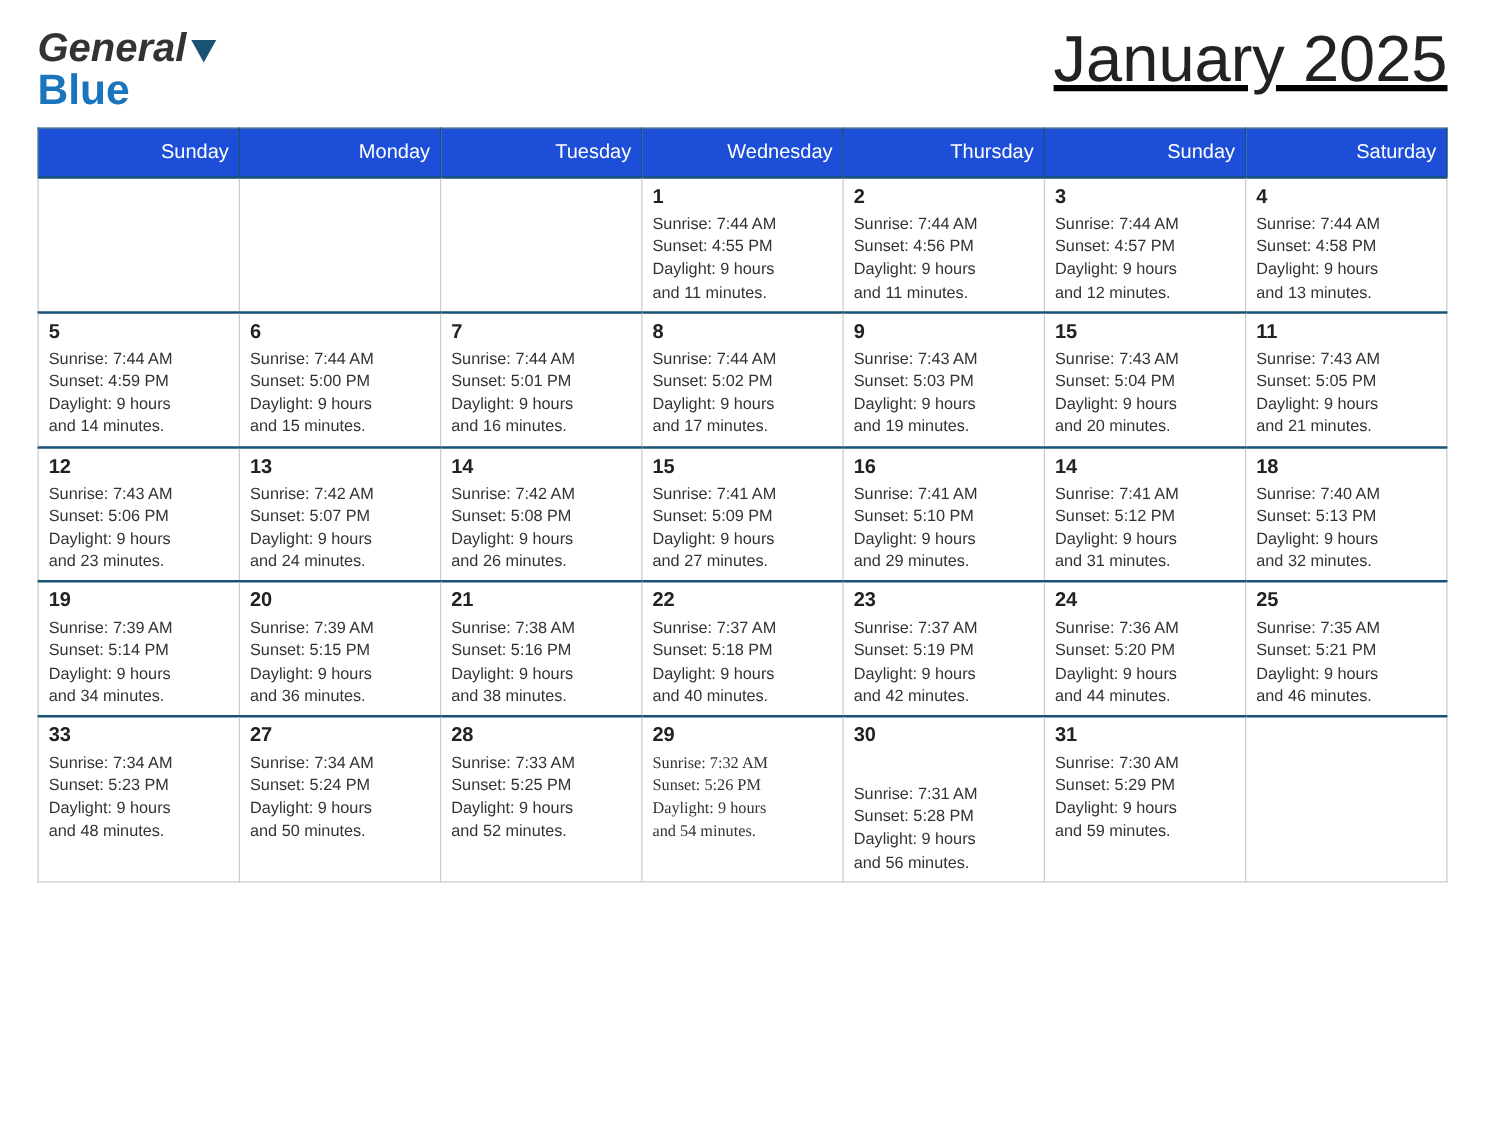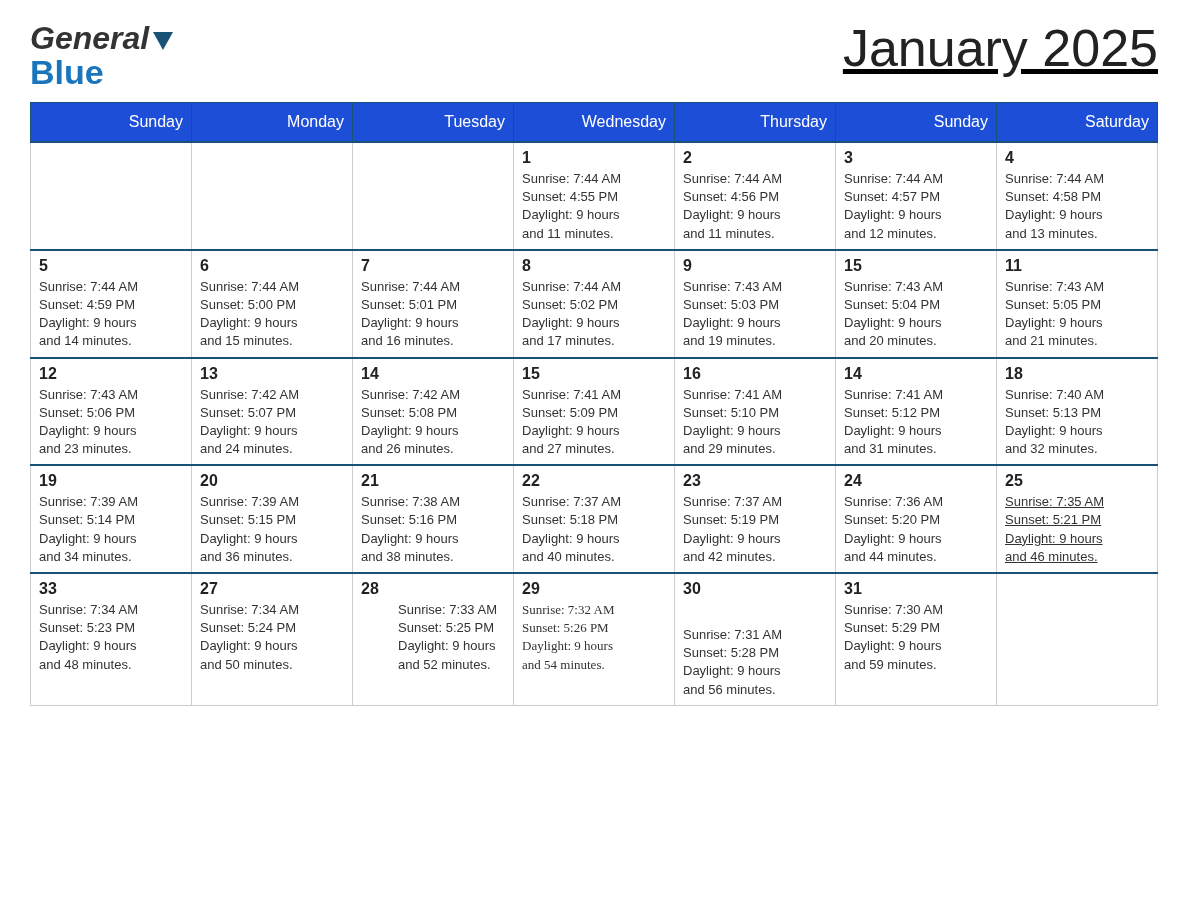--- a/index.html
+++ b/index.html
@@ -304,21 +304,21 @@
         </td>
         <td>
           <span class="day-num">24</span>
           <div class="day-info" style="white-space: pre-line;">Sunrise: 7:36 AM
 Sunset: 5:20 PM
 Daylight: 9 hours
 and 44 minutes.</div>
         </td>
         <td>
           <span class="day-num">25</span>
-          <div class="day-info" style="white-space: pre-line; text-decoration: underline;">Sunrise: 7:35 AM
+          <div class="day-info" style="white-space: pre-line;">Sunrise: 7:35 AM
 Sunset: 5:21 PM
 Daylight: 9 hours
 and 46 minutes.</div>
         </td>
       </tr>
       <tr>
         <td>
           <span class="day-num">33</span>
           <div class="day-info" style="white-space: pre-line;">Sunrise: 7:34 AM
 Sunset: 5:23 PM
@@ -327,21 +327,21 @@
         </td>
         <td>
           <span class="day-num">27</span>
           <div class="day-info" style="white-space: pre-line;">Sunrise: 7:34 AM
 Sunset: 5:24 PM
 Daylight: 9 hours
 and 50 minutes.</div>
         </td>
         <td>
           <span class="day-num">28</span>
-          <div class="day-info" style="white-space: pre-line; margin-left: 37px;">Sunrise: 7:33 AM
+          <div class="day-info" style="white-space: pre-line;">Sunrise: 7:33 AM
 Sunset: 5:25 PM
 Daylight: 9 hours
 and 52 minutes.</div>
         </td>
         <td>
           <span class="day-num">29</span>
           <div class="day-info" style="white-space: pre-line; font-family: Liberation Serif, serif;">Sunrise: 7:32 AM
 Sunset: 5:26 PM
 Daylight: 9 hours
 and 54 minutes.</div>

